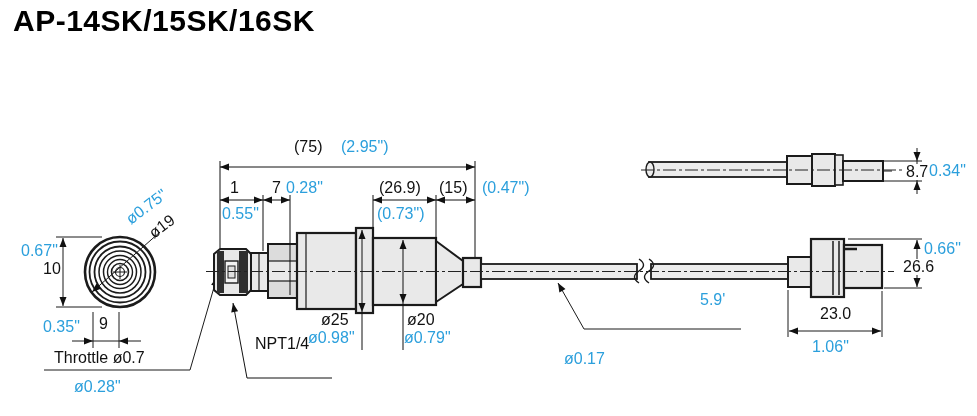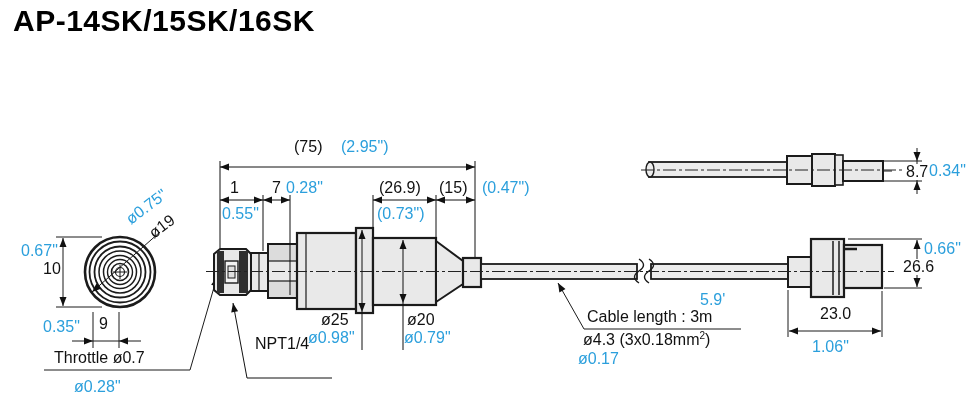--- a/index.html
+++ b/index.html
@@ -187,23 +187,21 @@
   <div class="lbl blue" style="left:377px;top:206px">(0.73")</div>
   <div class="lbl" style="left:439px;top:180px">(15)</div>
   <div class="lbl blue" style="left:482px;top:180px">(0.47")</div>
   <div class="lbl" style="left:321px;top:312px">ø25</div>
   <div class="lbl blue" style="left:308px;top:330px">ø0.98"</div>
   <div class="lbl" style="left:407px;top:312px">ø20</div>
   <div class="lbl blue" style="left:404px;top:330px">ø0.79"</div>
   <div class="lbl" style="left:255px;top:336px">NPT1/4</div>
 
   <div class="lbl blue" style="left:700px;top:292px">5.9'</div>
-  <div class="lbl" style="left:587px;top:309px">Cable length : 3m</div>
-  <div class="lbl" style="left:583px;top:331px"><span>ø4.3 (3x0.18mm</span><sup>2</sup><span>)</span></div>
-  <div class="lbl blue" style="left:578px;top:351px">ø0.17</div>
+  <div class="lbl blue" style="left:564px;top:351px">ø0.17</div>
 
   <div class="lbl bg" style="left:893px;top:164px">8.7</div>
   <div class="lbl blue" style="left:929px;top:163px">0.34"</div>
 
   <div class="lbl blue" style="left:924px;top:241px">0.66"</div>
   <div class="lbl bg" style="left:890px;top:259px">26.6</div>
   <div class="lbl" style="left:820px;top:306px">23.0</div>
   <div class="lbl blue" style="left:812px;top:339px">1.06"</div>
 
 </div>

